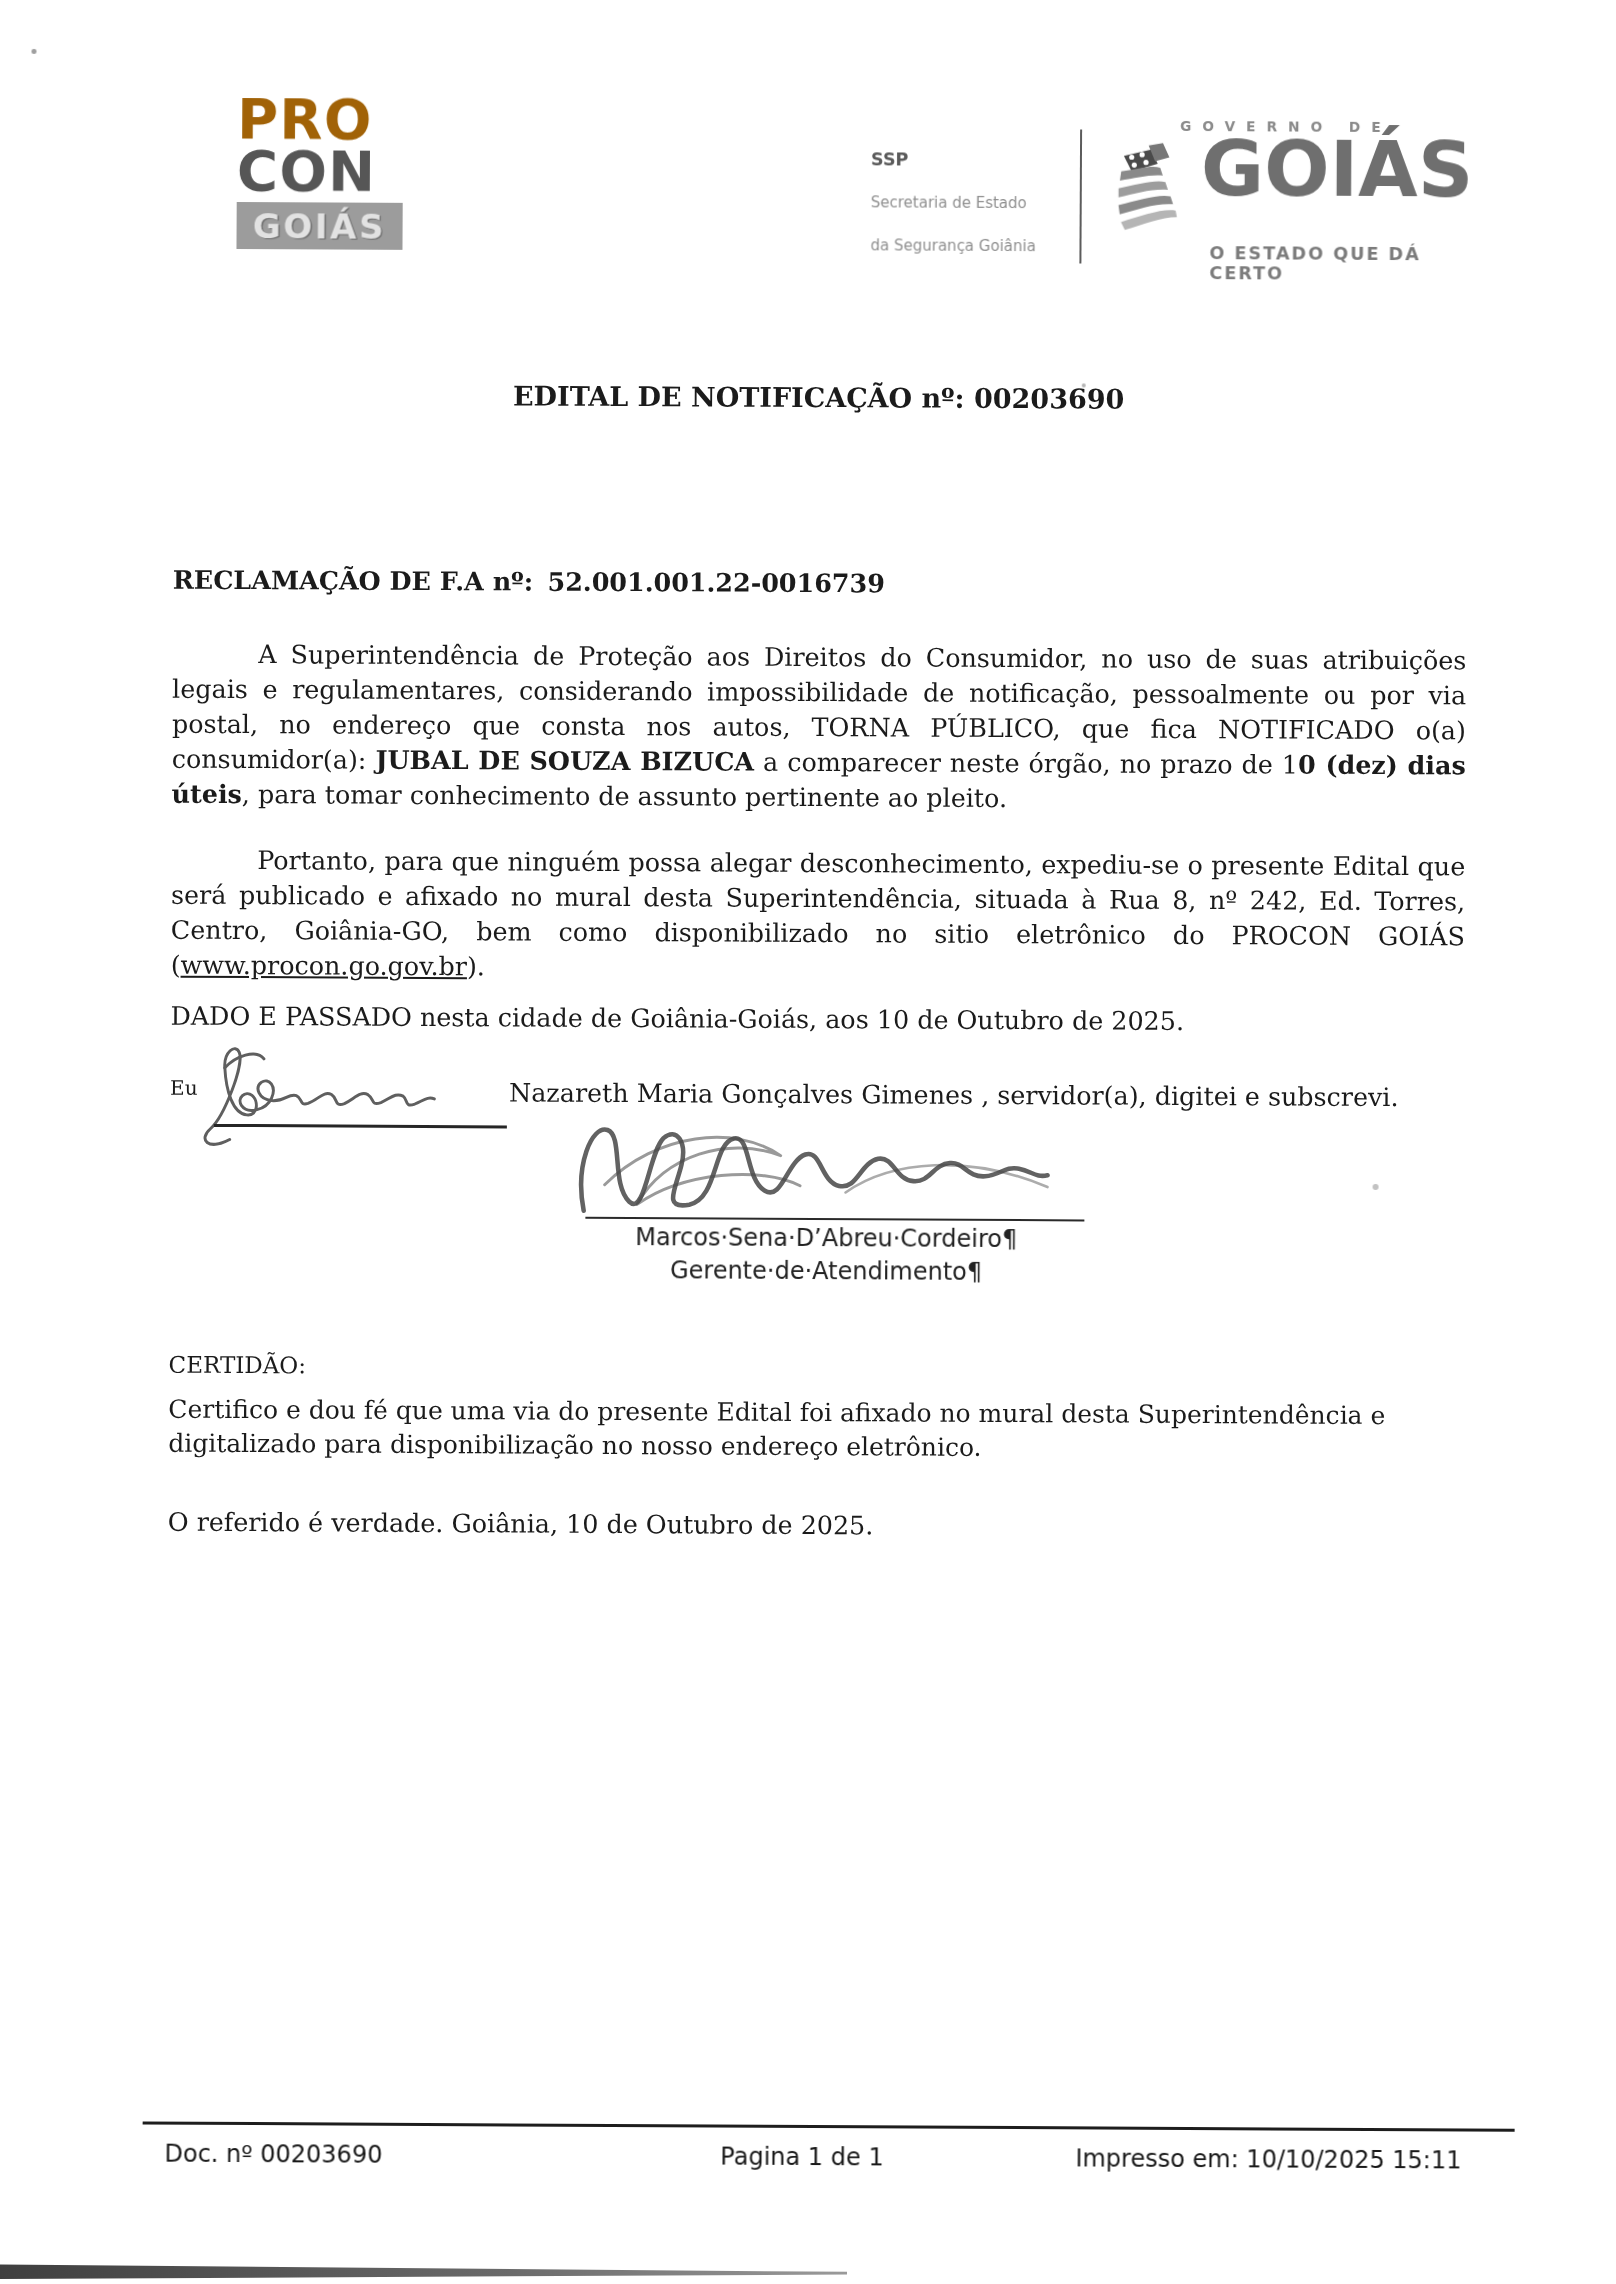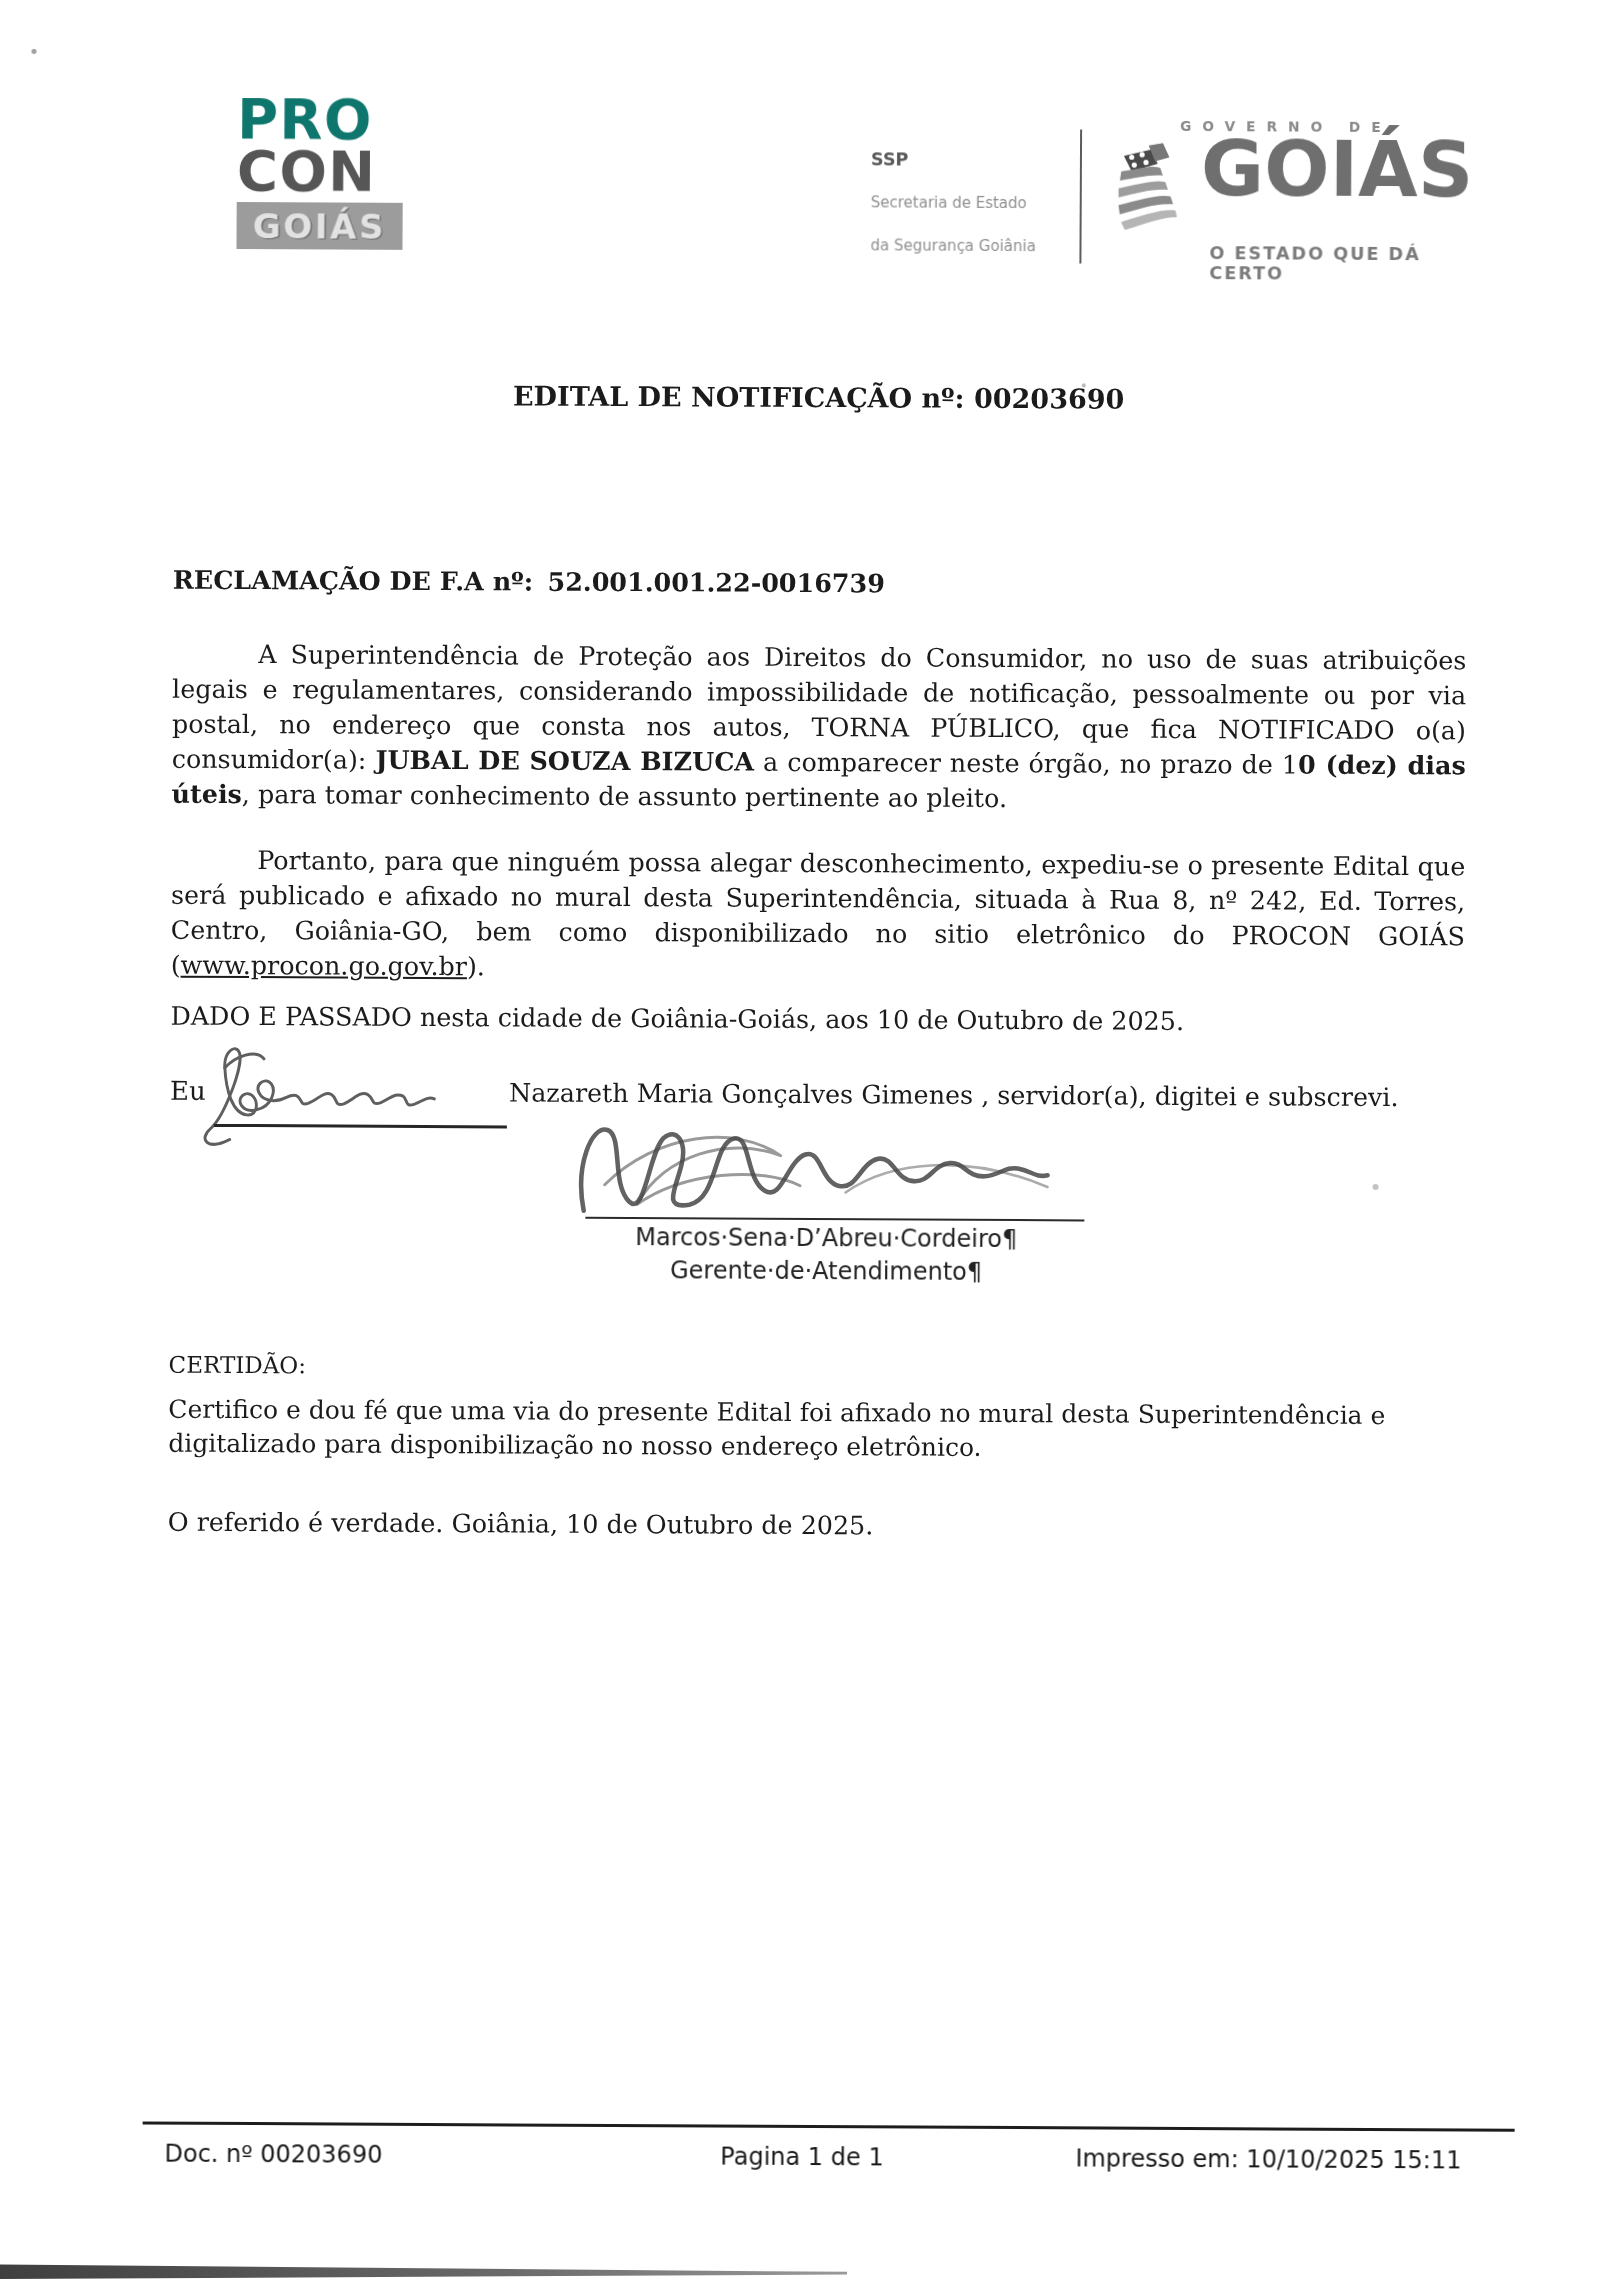--- a/index.html
+++ b/index.html
@@ -22,21 +22,21 @@
   }
 
   
   .procon-logo {
     position: absolute; left: 233px; top: 96px; width: 169px;
     font-family: "DejaVu Sans", "Liberation Sans", sans-serif;
     text-align: left;
   }
   .procon-line {
     font-weight: 900; font-size: 56px; line-height: 52px;
-    letter-spacing: 1.3px; color: #0f766e;
+    letter-spacing: 1.3px; color: #a16207;
     filter: blur(0.3px);
   }
   .procon-line.l2 { color: #565656; }
   .procon-box {
     margin-top: 5.2px; width: 166px; height: 47px;
     background: #9c9c9c;
     display: flex; align-items: center; justify-content: center;
     font-weight: 700; font-size: 34px; letter-spacing: 2.6px;
     color: #e2e2e2; text-shadow: 1.3px 1.3px 0.7px #6f6f6f;
     filter: blur(0.3px);
@@ -96,21 +96,21 @@
   }
   .para.indent { text-indent: 86px; }
   #p1 { top: 640px; }
   #p2 { top: 846px; }
   .b { font-weight: 700; }
   .u { text-decoration: underline; }
 
   .dado-line { position: absolute; left: 171px; top: 1004px; font-size: 25.4px; }
 
   .eu-row { position: absolute; left: 171px; top: 1079px; width: 1294px; height: 104px; }
-  .eu-prefix { position: absolute; left: 0; top: 0; font-size: 26px; text-align: right; }
+  .eu-prefix { position: absolute; left: 0; top: 0; font-size: 20px; text-align: right; }
   .eu-sig { position: absolute; left: 26px; top: -46px; }
   .eu-underline { position: absolute; left: 44px; top: 48px; width: 293px; height: 2.6px; background: #262626; }
   .eu-text { position: absolute; left: 339px; top: 0; font-size: 25.4px; }
 
   .sig-block {
     position: absolute; left: 541px; top: 1122px; width: 574px;
     text-align: center;
     font-family: "DejaVu Sans", "Liberation Sans", sans-serif;
   }
   .sig-scrawl { position: absolute; left: 26px; top: -7.8px; }

